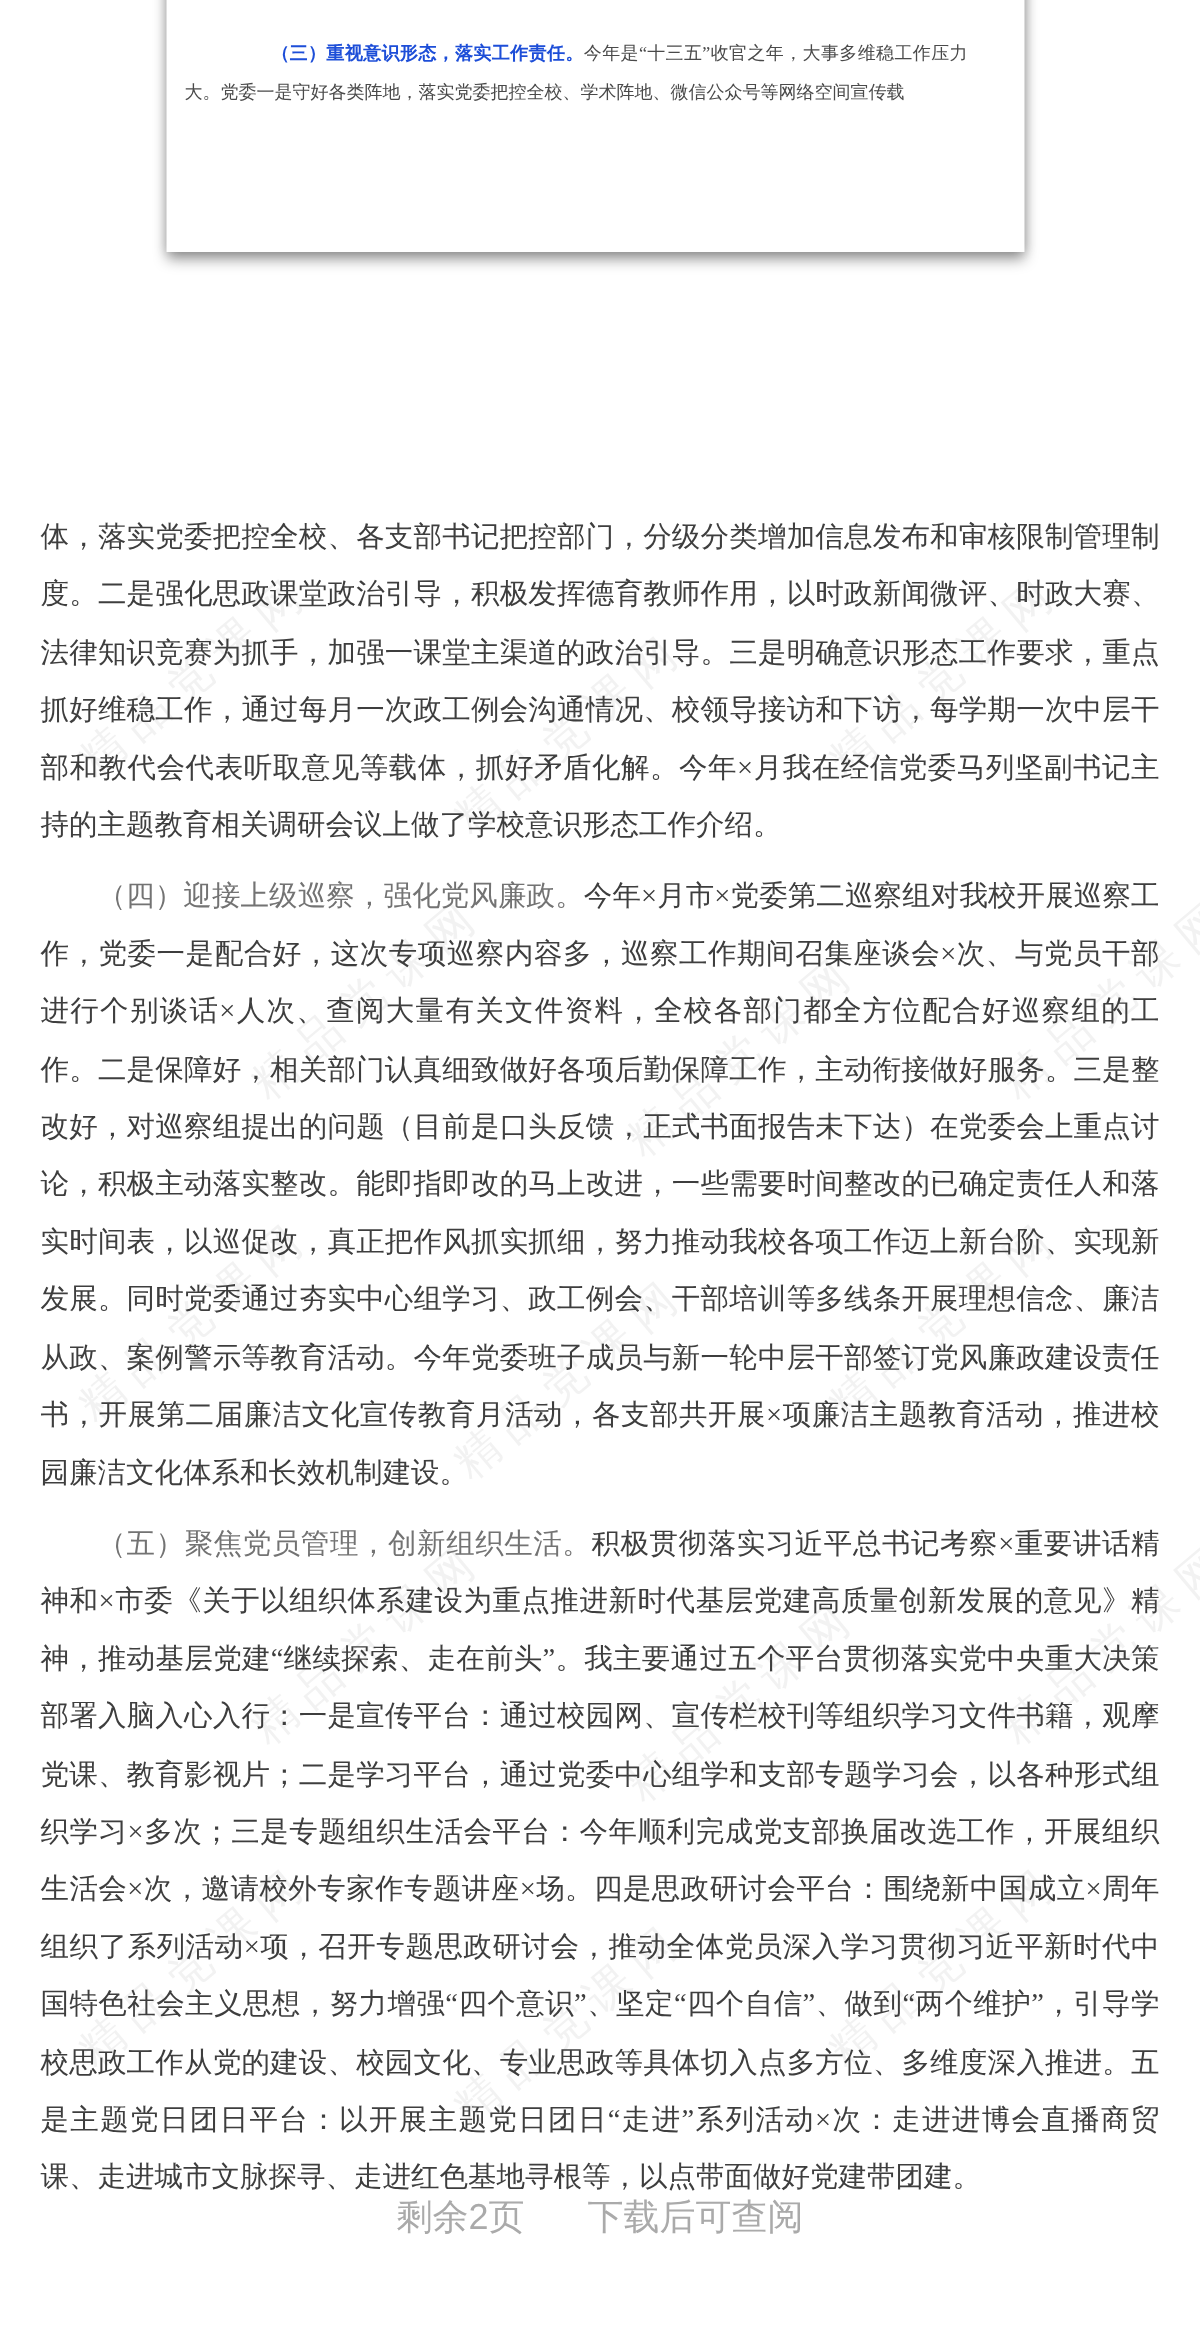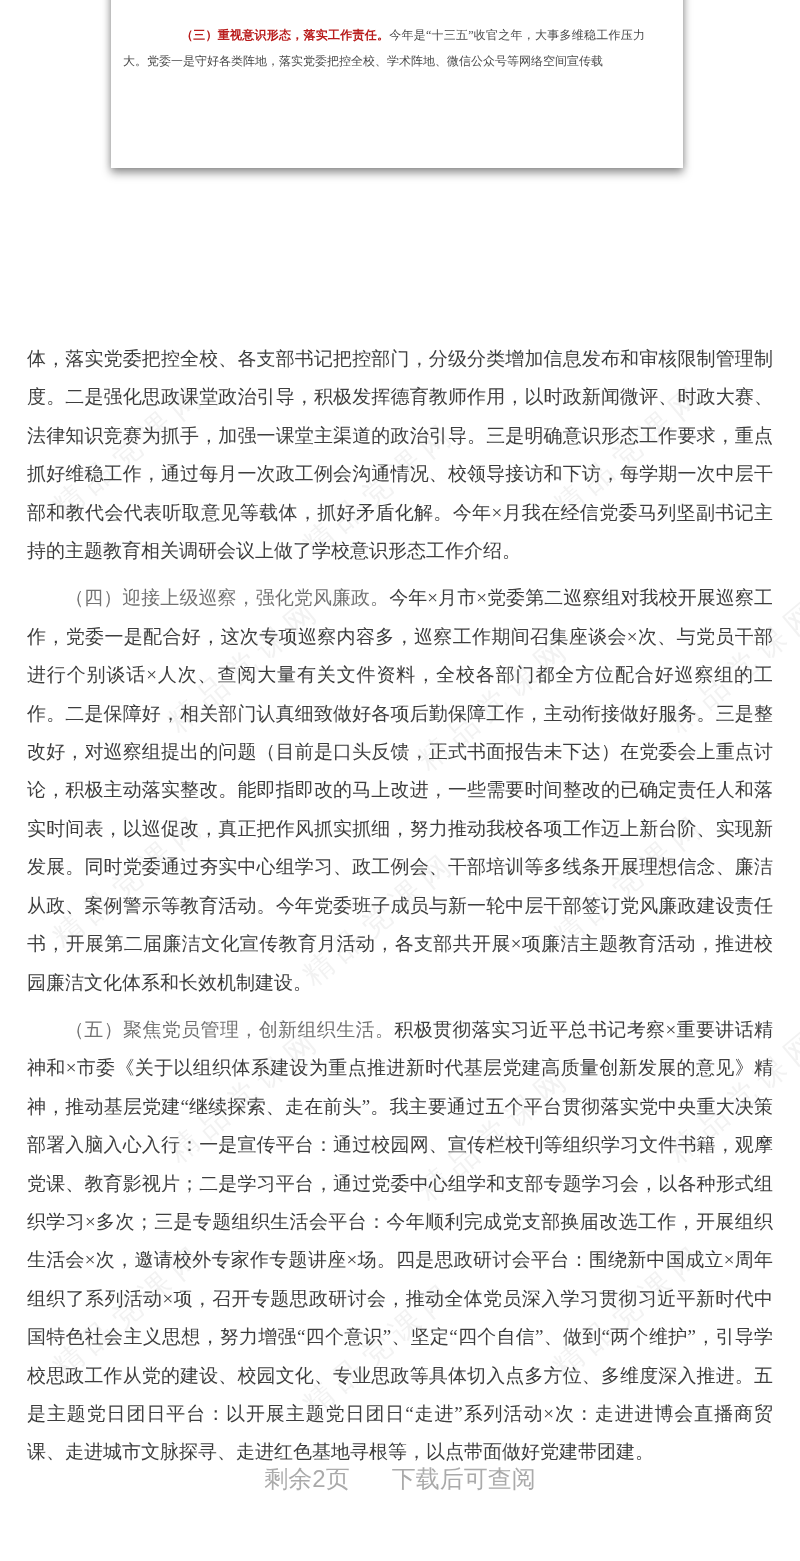--- a/index.html
+++ b/index.html
@@ -21,21 +21,21 @@
   }
   .card-text{
     margin:50px 38px 0 12px;
     font-family:"Liberation Serif", serif;
     font-size:12px;
     line-height:26px;
     color:#4a4a4a;
     text-align:justify;
     text-indent:58px;
   }
-  .card-text b{font-weight:bold;color:#b91c1c;}
+  .card-text b{font-weight:bold;color:#1d4ed8;}
 
   
   .wm-layer{position:absolute;inset:0;pointer-events:none;overflow:hidden;}
   .wm{
     position:absolute;
     font-family:"Liberation Sans", sans-serif;
     font-size:30px;
     letter-spacing:8px;
     color:rgba(110,110,110,0.09);
     transform:rotate(-40deg);

